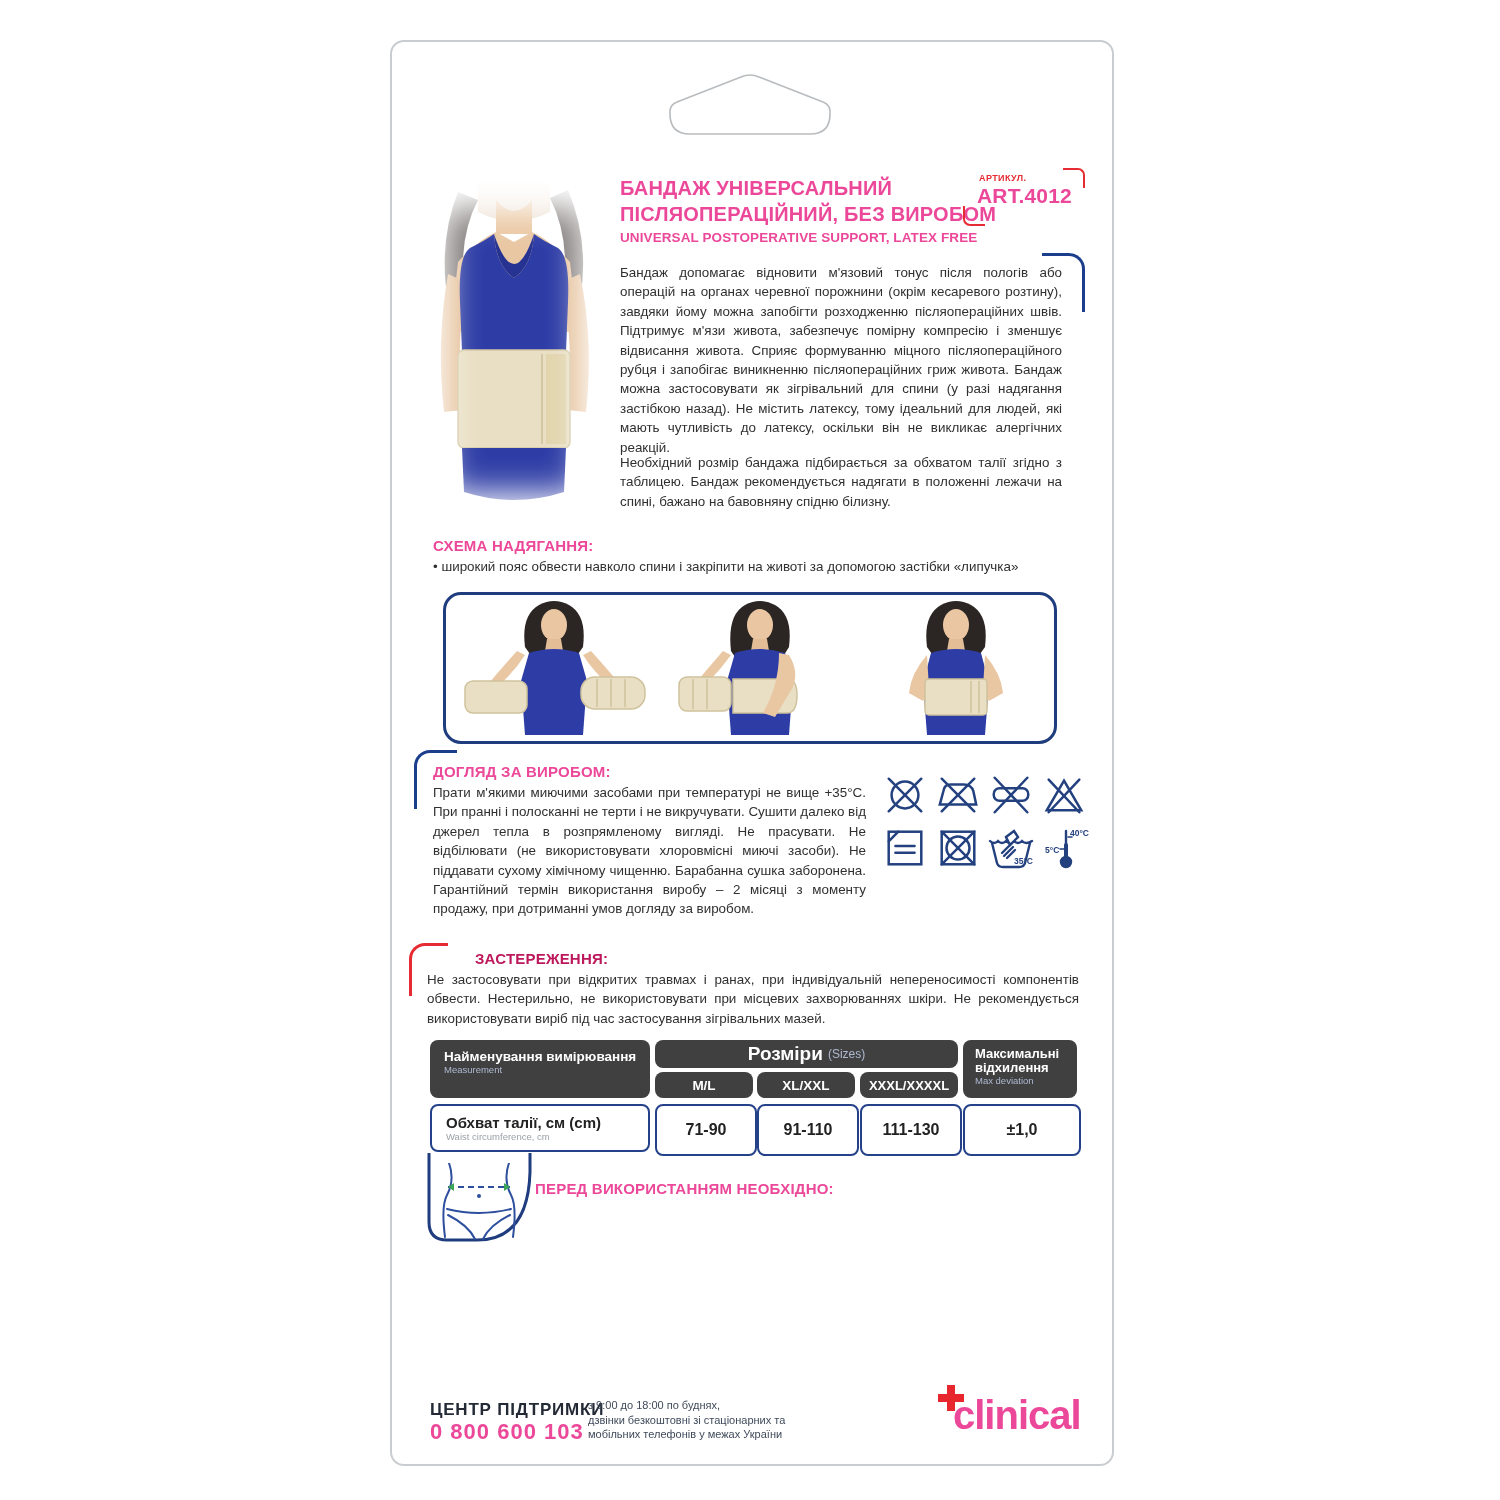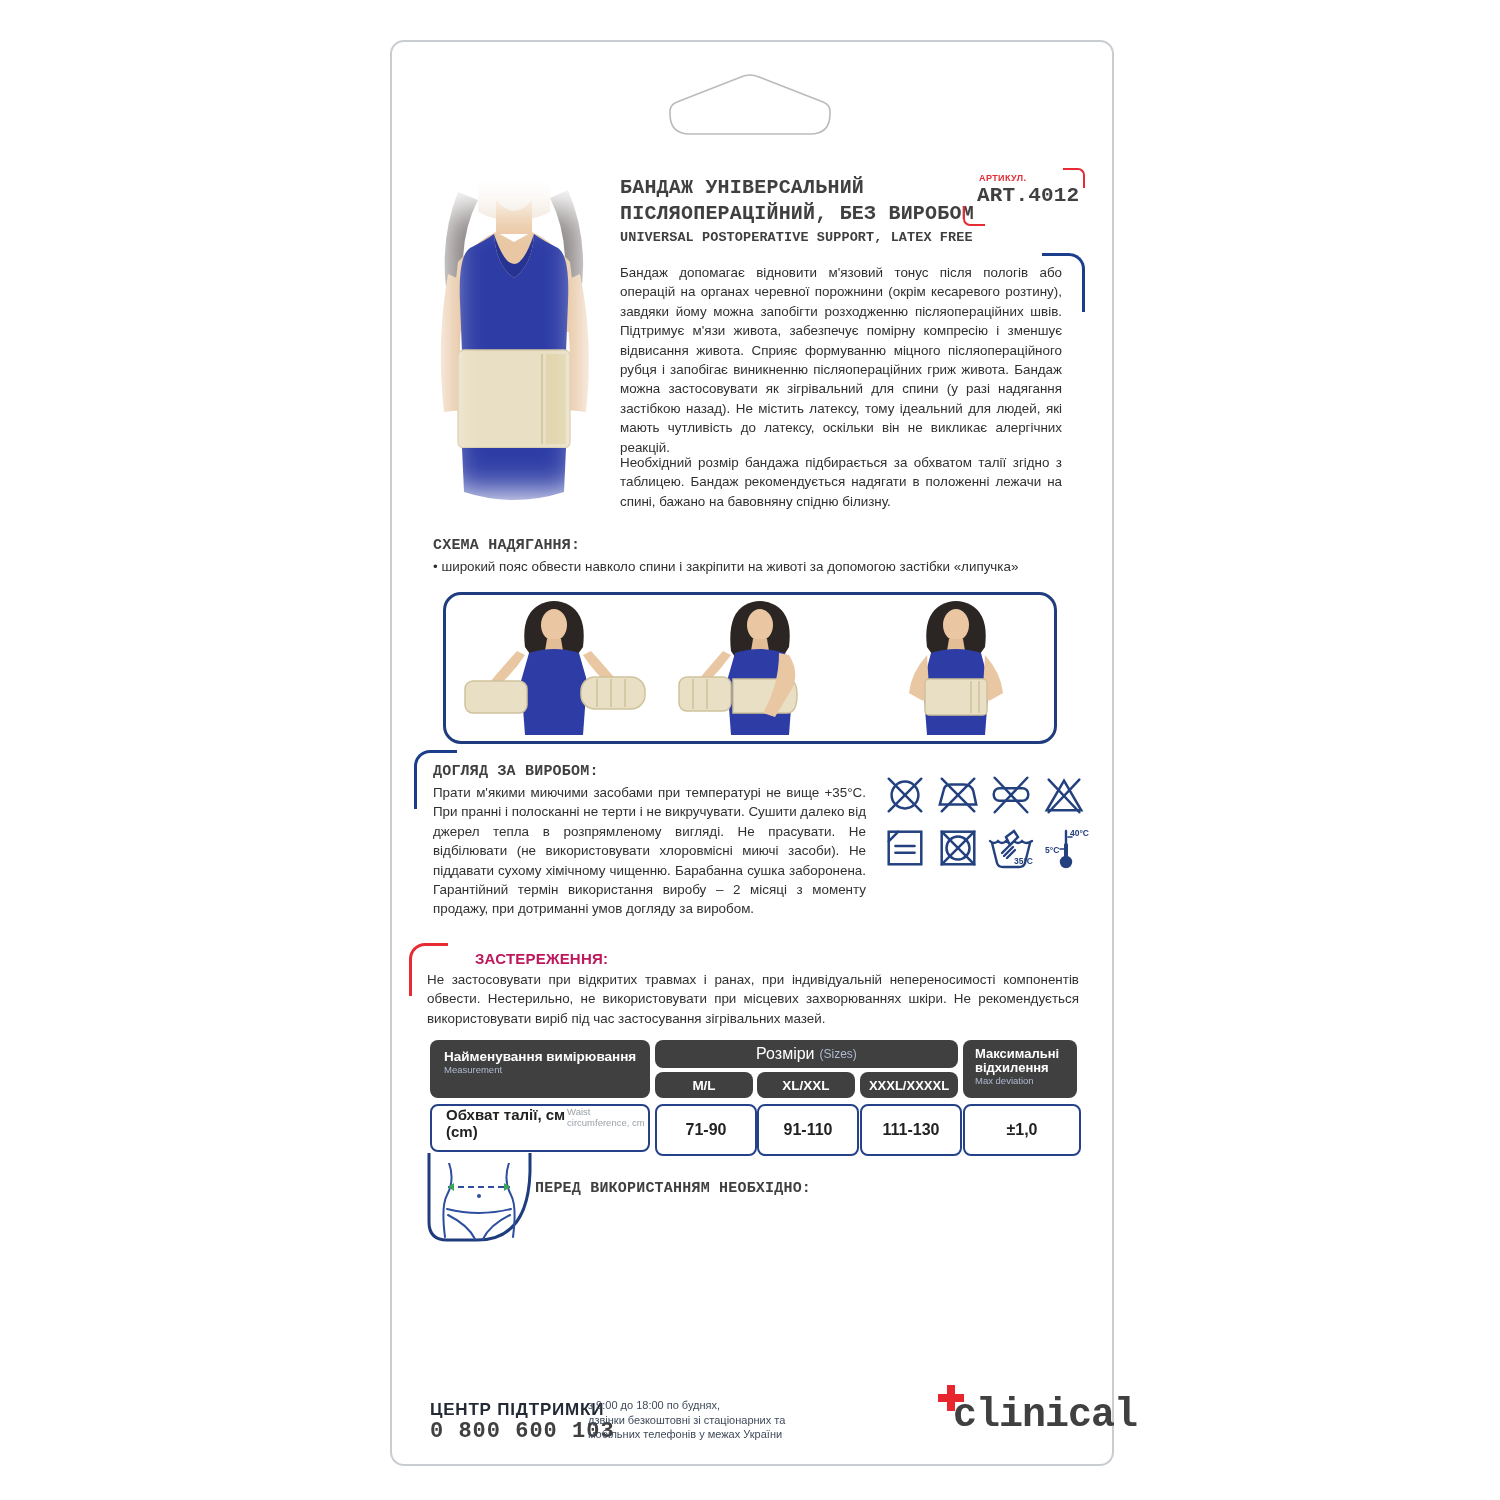--- a/index.html
+++ b/index.html
@@ -1,19 +1,19 @@
 <!DOCTYPE html>
 <html><head>
 <meta charset="utf-8">
 <style>
   html,body{margin:0;padding:0;background:#fff;}
   .page{position:relative;width:1500px;height:1500px;background:#ffffff;font-family:"Liberation Sans",sans-serif;overflow:hidden;}
   .abs{position:absolute;}
   .card{left:390px;top:40px;width:720px;height:1422px;background:#fff;border:2px solid #c9ccd0;border-radius:14px;}
-  .navy{color:#404040;font-family:Liberation Mono, monospace;}
+  .navy{color:#ec4899;}
   .sec-head{font-weight:bold;font-size:15px;letter-spacing:.2px;}
   .body-txt{font-size:13.4px;line-height:19.4px;color:#303030;text-align:justify;text-align-last:left;}
   .bracket{border:0 solid #1b3e8c;}
   .br-tr{border-top-width:3.5px;border-right-width:3.5px;border-top-right-radius:16px;}
   .br-tl{border-top-width:3.5px;border-left-width:3.5px;border-top-left-radius:16px;}
   .red-br{border-color:#e62b32;}
   .tbl-hdr{background:#404040;border-radius:8px;color:#fff;}
   .tbl-cell{background:#fff;border:2.5px solid #24418a;border-radius:8px;display:flex;align-items:center;justify-content:center;font-weight:bold;font-size:16px;color:#222;}
   .small-en{font-weight:normal;font-size:9.5px;color:#aeb9d2;}
   .steps-box{border:3px solid #1f3d7e;border-radius:18px;background:#fff;display:flex;justify-content:space-around;align-items:flex-end;overflow:hidden;}
@@ -172,33 +172,33 @@
   <div class="abs bracket br-tl red-br" style="left:409px;top:943px;width:36px;height:50px;border-top-width:3px;border-left-width:3px;"></div>
   <div class="abs sec-head" style="left:427px;top:950px;color:#be185d;margin-left:48px;">ЗАСТЕРЕЖЕННЯ:</div>
   <div class="abs body-txt" style="left:427px;top:970px;width:652px;">Не застосовувати при відкритих травмах і ранах, при індивідуальній непереносимості компонентів обвести. Нестерильно, не використовувати при місцевих захворюваннях шкіри. Не рекомендується використовувати виріб під час застосування зігрівальних мазей.</div>
 
   <div class="abs" style="left:390px;top:40px;width:720px;height:1422px;">
     <div class="abs tbl-hdr" style="left:40px;top:1000px;width:220px;height:58px;padding:9px 0 0 14px;box-sizing:border-box;">
       <div style="font-weight:bold;font-size:13.5px;">Найменування вимірювання</div>
       <div class="small-en">Measurement</div>
     </div>
     <div class="abs tbl-hdr" style="left:265px;top:1000px;width:303px;height:28px;display:flex;align-items:center;justify-content:center;gap:5px;">
-      <span style="font-weight:normal;font-size:16px;">Розміри</span>
+      <span style="font-weight:bold;font-size:19px;">Розміри</span>
       <span style="font-size:12px;color:#aeb9d2;">(Sizes)</span>
     </div>
     <div class="abs tbl-hdr" style="left:265px;top:1032px;width:98px;height:26px;display:flex;align-items:center;justify-content:center;font-weight:bold;font-size:13.5px;">M/L</div>
     <div class="abs tbl-hdr" style="left:367px;top:1032px;width:98px;height:26px;display:flex;align-items:center;justify-content:center;font-weight:bold;font-size:13.5px;">XL/XXL</div>
     <div class="abs tbl-hdr" style="left:470px;top:1032px;width:98px;height:26px;display:flex;align-items:center;justify-content:center;font-weight:bold;font-size:13px;">XXXL/XXXXL</div>
     <div class="abs tbl-hdr" style="left:573px;top:1000px;width:114px;height:58px;padding:7px 0 0 12px;box-sizing:border-box;">
       <div style="font-weight:bold;font-size:13px;line-height:14px;">Максимальні</div>
       <div style="font-weight:bold;font-size:13px;line-height:14px;">відхилення</div>
       <div class="small-en">Max deviation</div>
     </div>
 
-    <div class="abs tbl-cell" style="left:40px;top:1064px;width:220px;height:48px;flex-direction:row;align-items:flex-start;justify-content:center;padding-left:14px;box-sizing:border-box;">
+    <div class="abs tbl-cell" style="left:40px;top:1064px;width:220px;height:48px;flex-direction:column;align-items:flex-start;justify-content:center;padding-left:14px;box-sizing:border-box;">
       <div style="font-size:15px;">Обхват талії, см (cm)</div>
       <div style="font-weight:normal;font-size:9.5px;color:#9ba1a8;">Waist circumference, cm</div>
     </div>
     <div class="abs tbl-cell" style="left:265px;top:1064px;width:98px;height:48px;">71-90</div>
     <div class="abs tbl-cell" style="left:367px;top:1064px;width:98px;height:48px;">91-110</div>
     <div class="abs tbl-cell" style="left:470px;top:1064px;width:98px;height:48px;">111-130</div>
     <div class="abs tbl-cell" style="left:573px;top:1064px;width:114px;height:48px;">±1,0</div>
   </div>
 
   <svg class="abs" style="left:425px;top:1150px;" width="120" height="100" viewBox="0 0 120 100">

